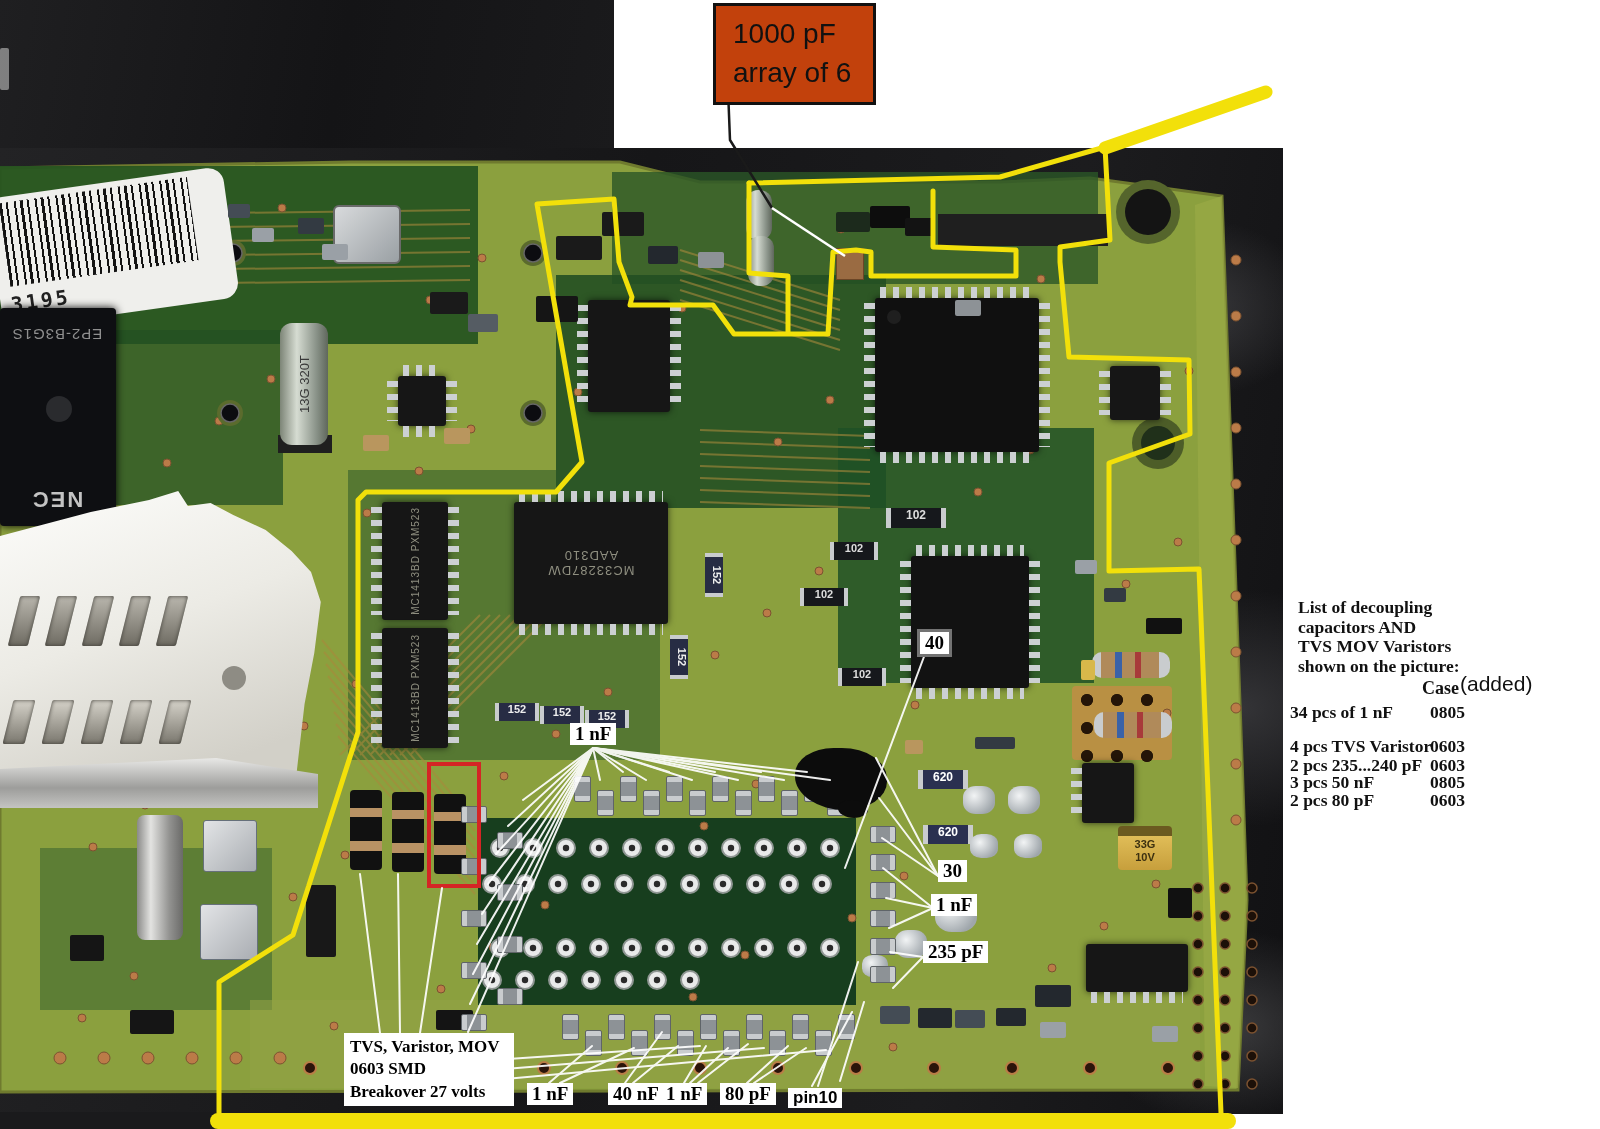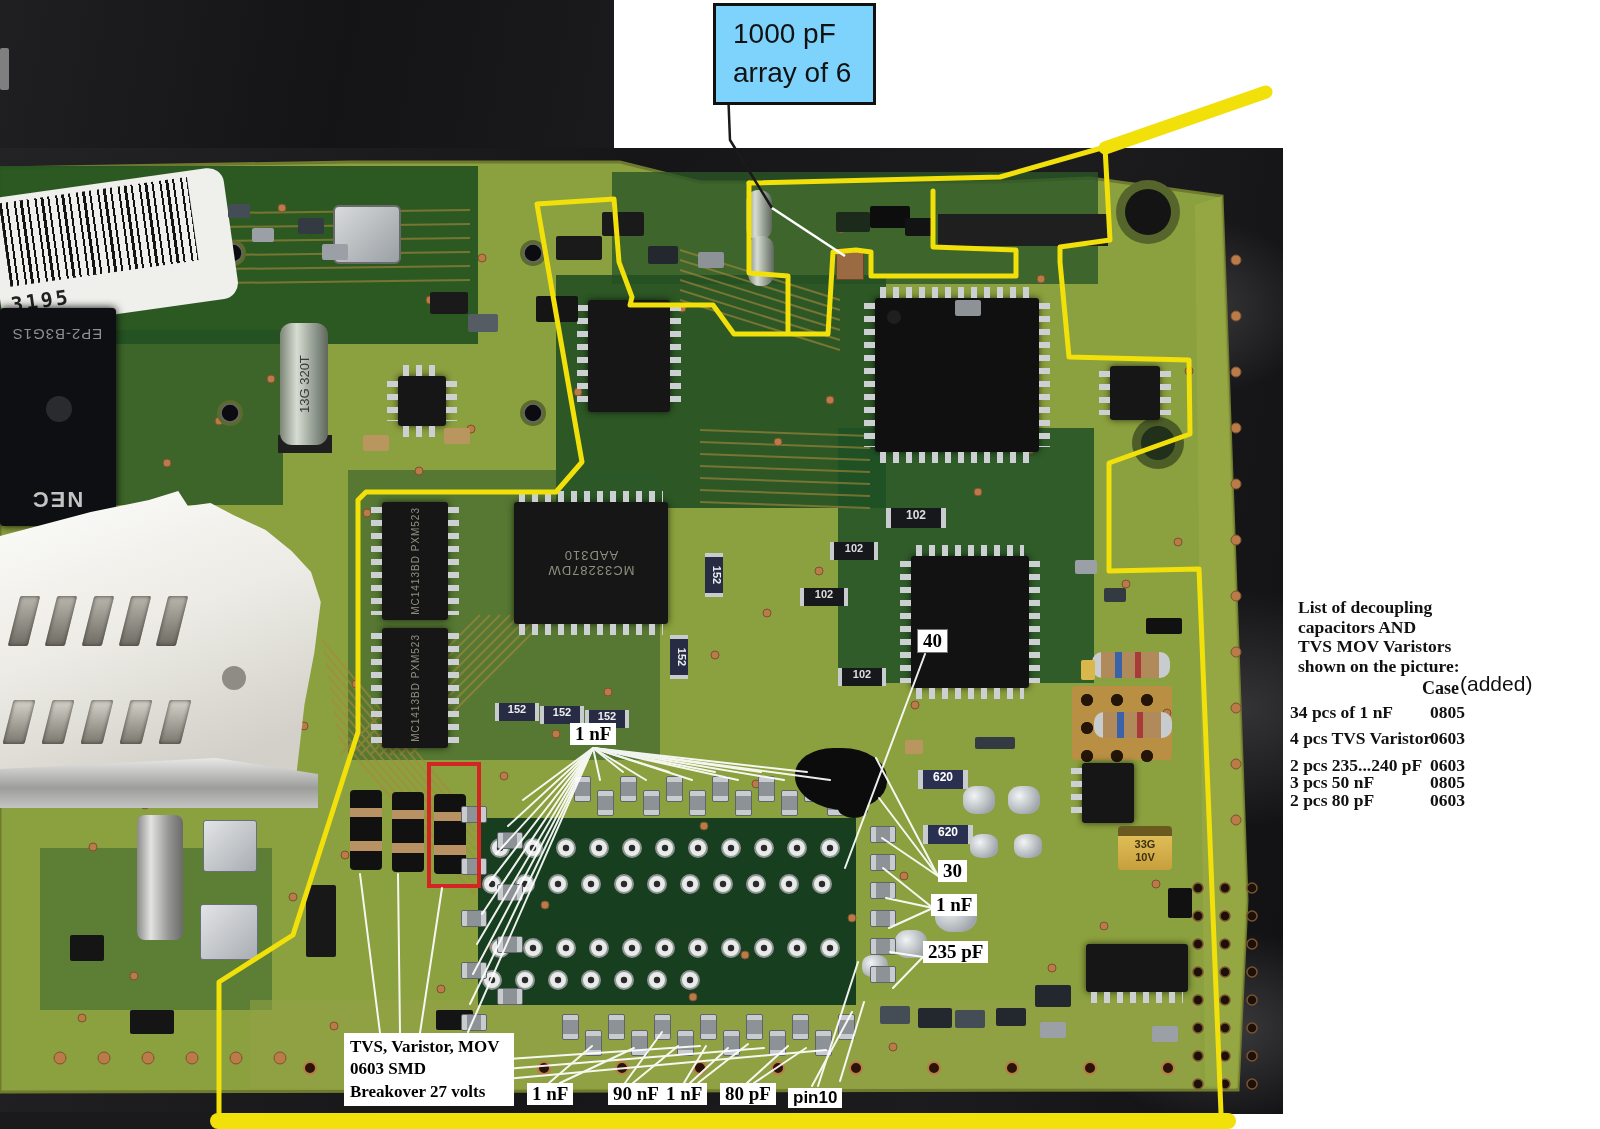--- a/index.html
+++ b/index.html
@@ -33,26 +33,26 @@
     background:repeating-linear-gradient(180deg,#ccd0d2 0 6px,rgba(0,0,0,0) 6px 13px);}
   .chip-text{position:absolute;inset:0;display:flex;align-items:center;justify-content:center;
     color:#8f8f80;font-size:12px;letter-spacing:1px;text-align:center;}
   .flip{transform:rotate(180deg);}
   .vtext{writing-mode:vertical-rl;transform:rotate(180deg);font-size:10px;}
   .smd{position:absolute;z-index:3;border-radius:2px;}
   
   .lbl{position:absolute;background:#fff;color:#000;z-index:7;white-space:nowrap;
     font-family:"Liberation Serif",serif;font-weight:bold;font-size:19px;
     line-height:1.05;padding:1px 5px;}
-  #lbl-40{border:1px solid #737373;}
+  #lbl-40{border:3px solid #737373;}
   #lbl-pin10{font-family:"Liberation Sans",sans-serif;font-weight:bold;font-size:17px;}
   #tvs-box{position:absolute;left:344px;top:1033px;width:158px;z-index:7;background:#fff;
     font-family:"Liberation Serif",serif;font-weight:bold;font-size:17px;line-height:1.32;
     padding:3px 6px;white-space:pre-line;color:#000;}
-  #callout{position:absolute;left:713px;top:3px;width:140px;z-index:8;background:#7dd3fc;
+  #callout{position:absolute;left:713px;top:3px;width:140px;z-index:8;background:#c2410c;
     border:3px solid #111;padding:8px 0 10px 17px;font-size:28px;line-height:1.4;color:#111;}
   #red-box{position:absolute;left:427px;top:762px;width:46px;height:118px;z-index:5;
     border:4px solid #d42525;}
   
   #note-box{position:absolute;left:1293px;top:92px;width:298px;height:470px;z-index:8;
     background:#fff;border:3px solid #111;}
   #note-text{position:absolute;left:14px;top:8px;width:280px;font-size:26px;line-height:37px;
     color:#111;white-space:pre-line;}
   #parts-list{position:absolute;left:1284px;top:592px;width:316px;height:240px;z-index:8;
     font-family:"Liberation Serif",serif;font-weight:bold;color:#111;}
@@ -657,21 +657,21 @@
         <line x1="494" y1="1080" x2="826" y2="1050"></line>
       </g>
   </svg>
 
   <div class="lbl" id="lbl-40" style="left:917px;top:629px">40</div>
   <div class="lbl" style="left:938px;top:860px">30</div>
   <div class="lbl" style="left:931px;top:894px">1 nF</div>
   <div class="lbl" style="left:923px;top:941px">235 pF</div>
   <div class="lbl" style="left:570px;top:723px">1 nF</div>
   <div class="lbl" style="left:527px;top:1083px">1 nF</div>
-  <div class="lbl" style="left:608px;top:1083px">90 nF</div>
+  <div class="lbl" style="left:608px;top:1083px">40 nF</div>
   <div class="lbl" style="left:661px;top:1083px">1 nF</div>
   <div class="lbl" style="left:720px;top:1083px">80 pF</div>
   <div class="lbl" id="lbl-pin10" style="left:788px;top:1088px">pin10</div>
   <div class="lbl" style="left:826px;top:1144px">20</div>
   <div id="tvs-box">TVS, Varistor, MOV
 0603 SMD
 Breakover 27 volts</div>
 
   <div id="callout">
     <div>1000 pF</div>
@@ -682,21 +682,21 @@
     <div id="parts-heading">List of decoupling
 capacitors AND
 TVS MOV Varistors
 shown on the picture:</div>
     <div id="col-case">Case</div>
     <div id="col-inches">(added)</div>
     <div class="prow" style="top:110px">
       <span>34 pcs of 1 nF</span>
       <span class="pcase">0805</span>
     </div>
-    <div class="prow" style="top:136px">
+    <div class="prow" style="top:144px">
       <span>4 pcs TVS Varistor</span>
       <span class="pcase">0603</span>
     </div>
     <div class="prow" style="top:163px">
       <span>2 pcs 235...240 pF</span>
       <span class="pcase">0603</span>
     </div>
     <div class="prow" style="top:180px">
       <span>3 pcs 50 nF</span>
       <span class="pcase">0805</span>

